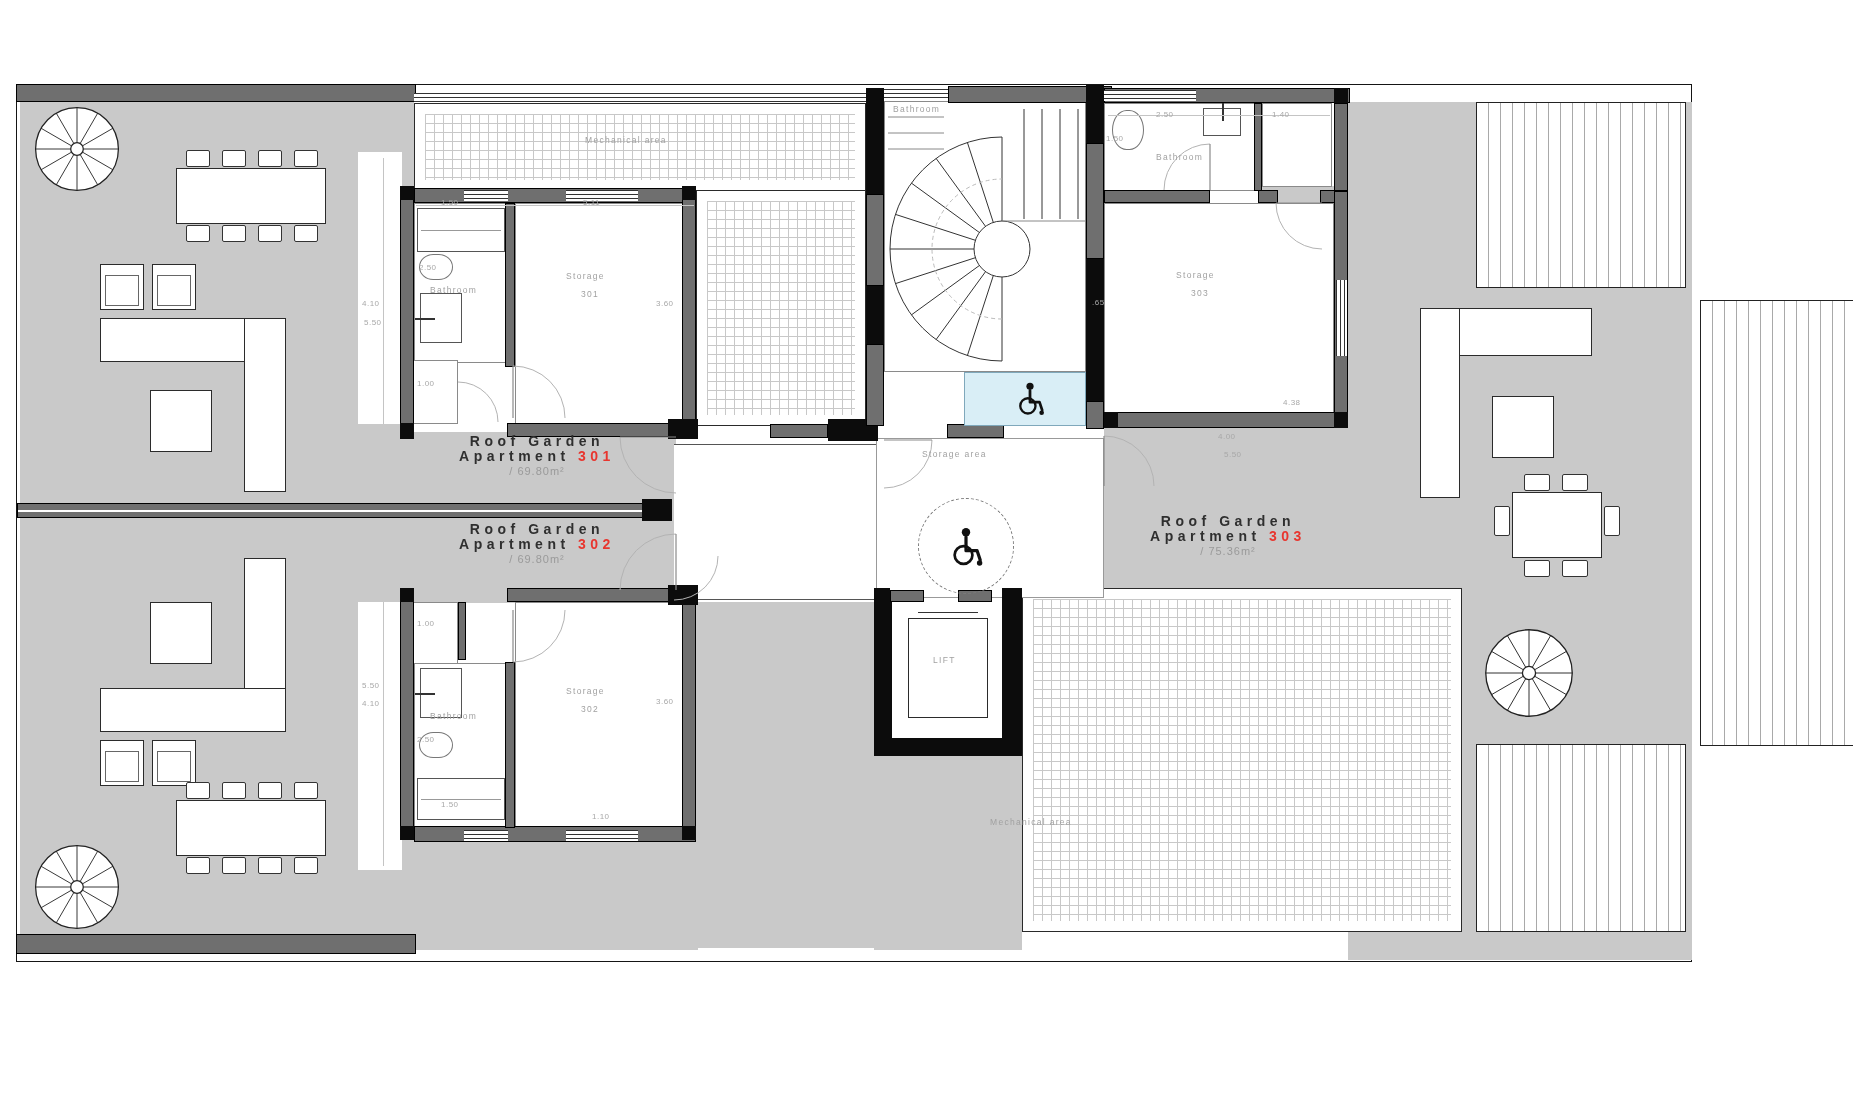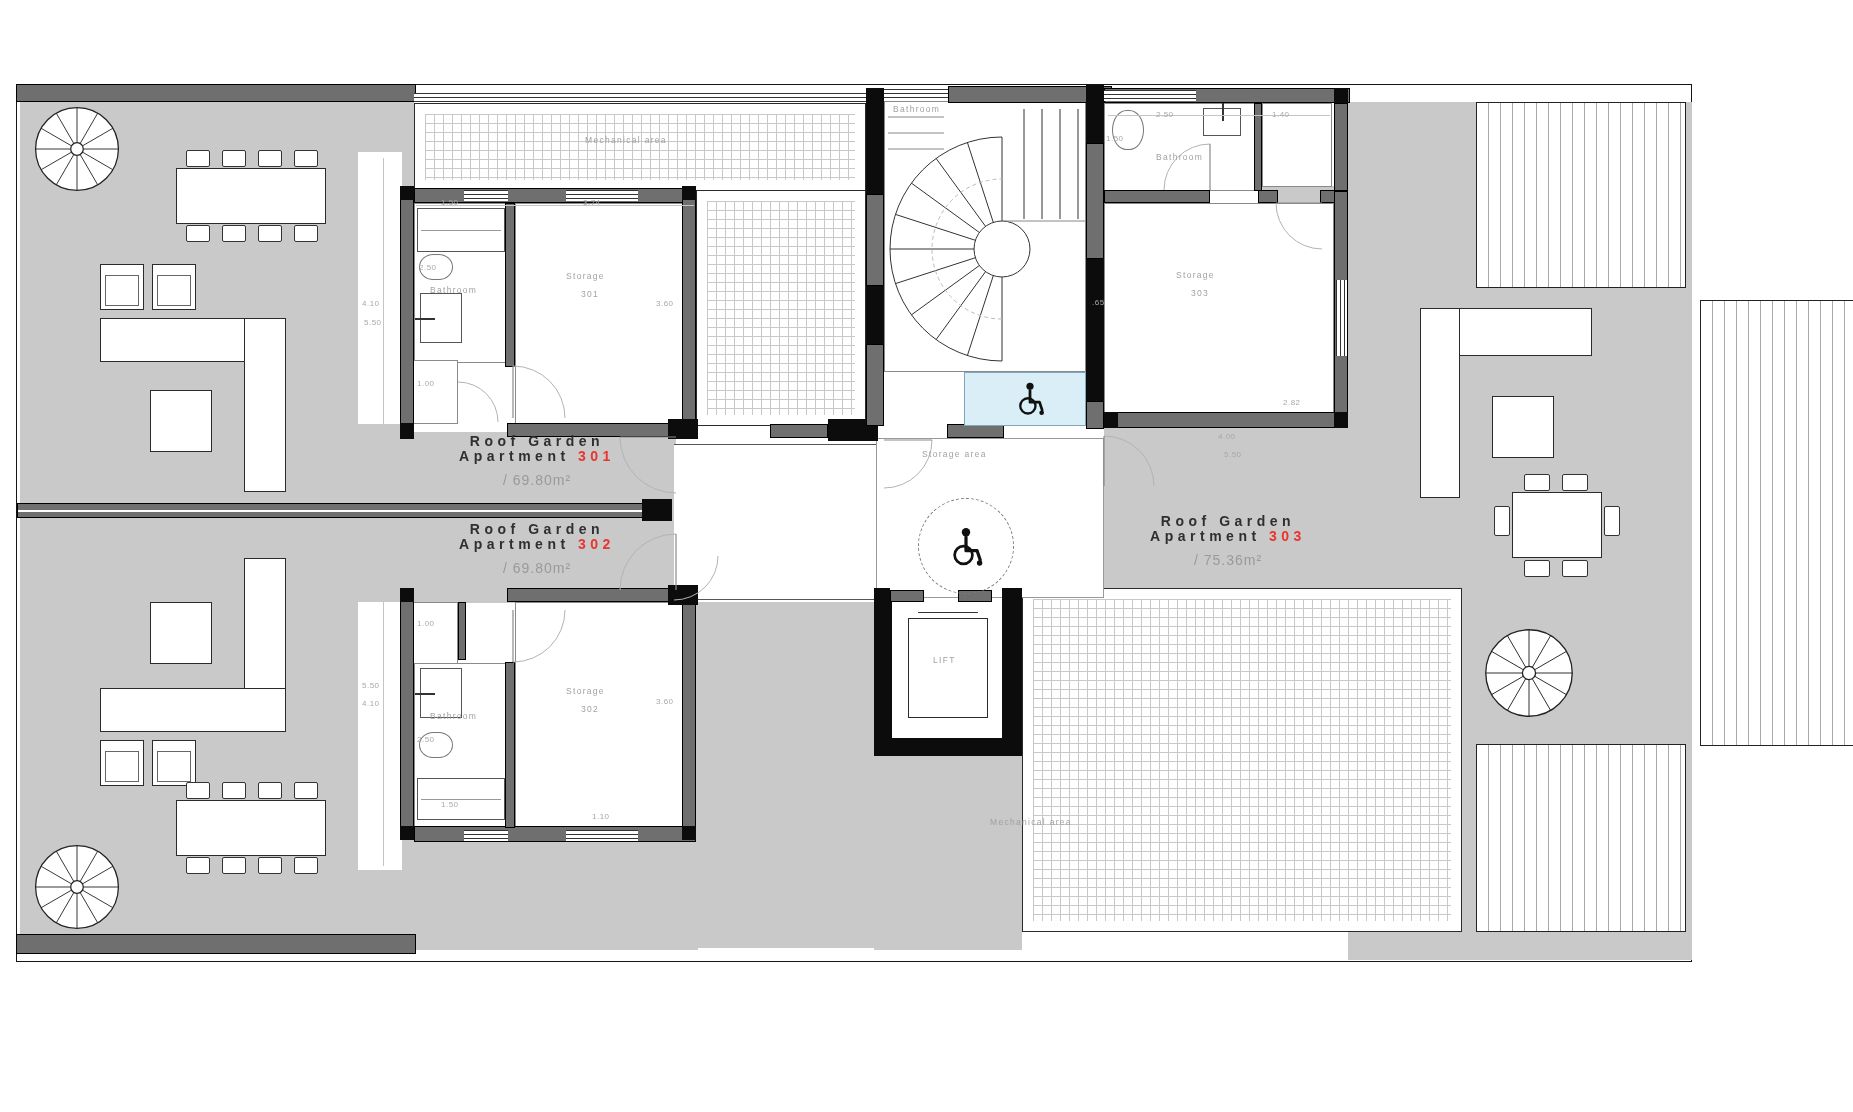--- a/index.html
+++ b/index.html
@@ -19,21 +19,21 @@
   .win-h{position:absolute;background:#fff;background-image:repeating-linear-gradient(to bottom,#333 0 1px,transparent 1px 4px);}
   .win-v{position:absolute;background:#fff;background-image:repeating-linear-gradient(to right,#333 0 1px,transparent 1px 4px);}
   .furn{position:absolute;background:#fff;border:1.4px solid #2b2b2b;box-sizing:border-box;}
   .chair{position:absolute;background:#fff;border:1.1px solid #333;border-radius:2px;box-sizing:border-box;}
   .inner{position:absolute;left:4px;right:4px;top:10px;bottom:3px;border:1px solid #666;}
   .dim{position:absolute;font-size:8px;color:#a8a8a8;letter-spacing:.5px;white-space:nowrap;}
   .rlab{position:absolute;font-size:8.5px;color:#a1a1a1;letter-spacing:1.3px;white-space:nowrap;}
   .apt{position:absolute;width:260px;text-align:center;}
   .apt .l1,.apt .l2{font-size:14px;font-weight:bold;letter-spacing:4.5px;color:#2f2f2f;line-height:15px;white-space:nowrap;}
   .apt .num{color:var(--accent-number,#e8352e);}
-  .apt .ar{font-size:14px;color:#9a9a9a;letter-spacing:1px;margin-top:8px;}
+  .apt .ar{font-size:11px;color:#9a9a9a;letter-spacing:1px;margin-top:1px;}
   .blue{position:absolute;background:var(--highlight-platform,#d9eef6);border:1px solid #7fa8bb;box-sizing:border-box;}
   .dash-circle{position:absolute;border:1.4px dashed #7a7a7a;border-radius:50%;box-sizing:border-box;}
   .dimline-h{position:absolute;height:1px;background:#c4c4c4;}
   .dimline-v{position:absolute;width:1px;background:#c4c4c4;}
   .wline{position:absolute;background:#fff;}
   svg{position:absolute;overflow:visible;}
 </style>
 </head>
 <body>
 
@@ -353,34 +353,34 @@
     <div class="l2"><span>Apartment</span>&nbsp;<span class="num">302</span></div>
     <div class="ar">/ 69.80m²</div>
   </div>
   <div class="apt" style="left:1098px;top:514px;">
     <div class="l1">Roof Garden</div>
     <div class="l2"><span>Apartment</span>&nbsp;<span class="num">303</span></div>
     <div class="ar">/ 75.36m²</div>
   </div>
 
   <div class="dim" style="left:441px;top:198px;">1.50</div>
-  <div class="dim" style="left:583px;top:198px;">3.74</div>
+  <div class="dim" style="left:583px;top:198px;">5.11</div>
   <div class="dim" style="left:419px;top:263px;">2.50</div>
   <div class="dim" style="left:656px;top:299px;">3.60</div>
   <div class="dim" style="left:362px;top:299px;">4.10</div>
   <div class="dim" style="left:364px;top:318px;">5.50</div>
   <div class="dim" style="left:417px;top:379px;">1.00</div>
   <div class="dim" style="left:417px;top:619px;">1.00</div>
   <div class="dim" style="left:362px;top:681px;">5.50</div>
   <div class="dim" style="left:362px;top:699px;">4.10</div>
   <div class="dim" style="left:417px;top:735px;">2.50</div>
   <div class="dim" style="left:656px;top:697px;">3.60</div>
   <div class="dim" style="left:441px;top:800px;">1.50</div>
   <div class="dim" style="left:592px;top:812px;">1.10</div>
   <div class="dim" style="left:1106px;top:134px;">1.50</div>
   <div class="dim" style="left:1156px;top:110px;">2.50</div>
   <div class="dim" style="left:1272px;top:110px;">1.40</div>
   <div class="dim" style="left:1092px;top:298px;">.65</div>
-  <div class="dim" style="left:1283px;top:398px;">2.82</div>
+  <div class="dim" style="left:1283px;top:398px;">4.38</div>
   <div class="dim" style="left:1218px;top:432px;">4.00</div>
   <div class="dim" style="left:1224px;top:450px;">5.50</div>
 
 </div>
 
 </body></html>

